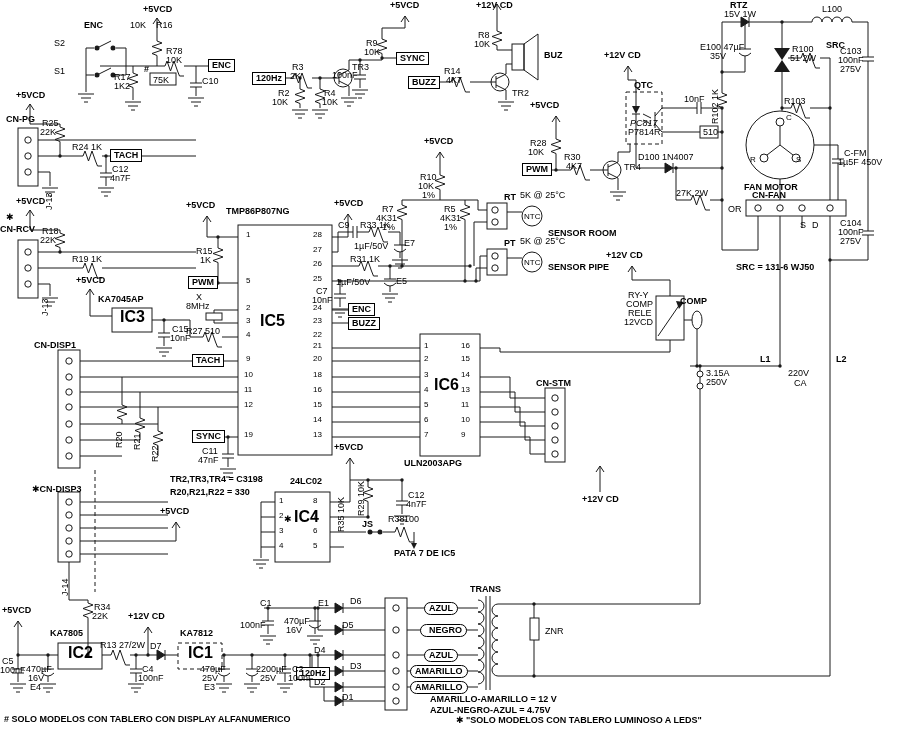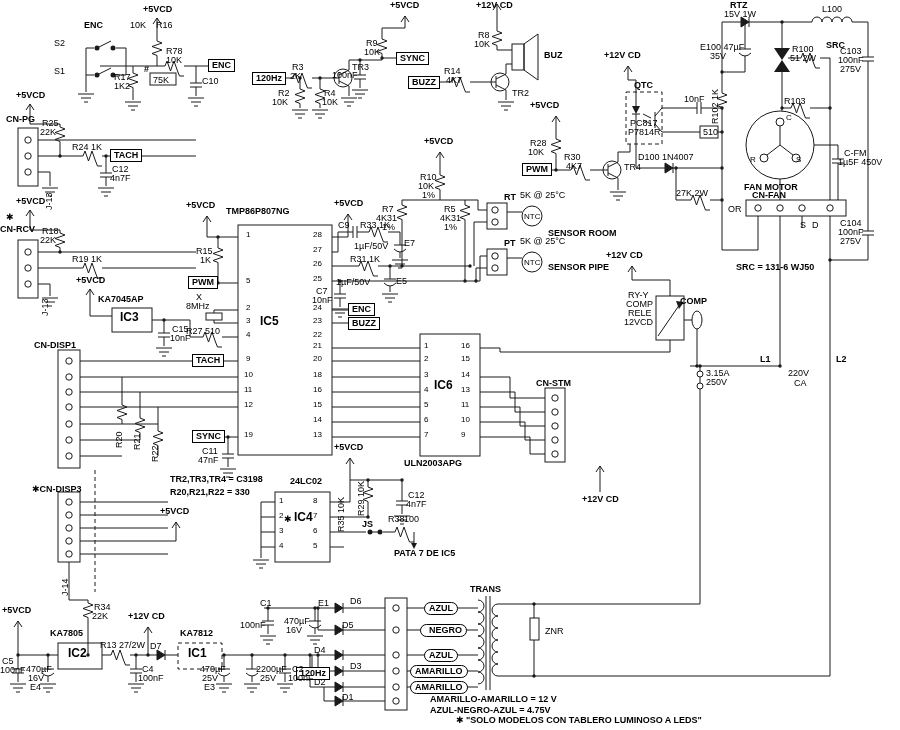--- a/index.html
+++ b/index.html
@@ -3,21 +3,21 @@
 <meta charset="utf-8">
 <title>Schematic</title>
 <style>
   html,body{margin:0;padding:0;background:#888;}
   #stage{position:relative;width:900px;height:730px;background:#ffffff;overflow:hidden;
          font-family:"Liberation Sans","DejaVu Sans",sans-serif;}
   #wires{position:absolute;left:0;top:0;}
   #labels{position:absolute;left:0;top:0;width:900px;height:712px;}
   .lbl{position:absolute;font-size:9px;line-height:10px;color:#000;white-space:nowrap;}
   .b{font-weight:700;}
-  .big{font-size:12px;font-weight:700;}
+  .big{font-size:16px;font-weight:700;}
   .pin{font-size:8px;line-height:8px;}
   .flag{border:1px solid #000;padding:0 3px;font-weight:700;background:#fff;line-height:11px;}
   .stadium{border:1px solid #000;border-radius:7px;padding:0 4px;background:#fff;line-height:11px;font-weight:700;}
   .vert{transform:rotate(-90deg);transform-origin:0 0;}
 </style>
 </head>
 <body>
 
 <div id="stage">
 
@@ -487,21 +487,21 @@
       <span class="lbl b" style="left: 544px; top: 50px;">BUZ</span>
       <span class="lbl" style="left: 444px; top: 66px;">R14</span>
       <span class="lbl" style="left: 446px; top: 75px;">4K7</span>
       <span class="lbl" style="left: 512px; top: 88px;">TR2</span>
       <span class="lbl" style="left: 530px; top: 138px;">R28</span>
       <span class="lbl" style="left: 528px; top: 147px;">10K</span>
       <span class="lbl" style="left: 564px; top: 152px;">R30</span>
       <span class="lbl" style="left: 566px; top: 161px;">4K7</span>
       <span class="lbl" style="left: 624px; top: 162px;">TR4</span>
       <span class="lbl b" style="left: 634px; top: 80px;">QTC</span>
-      <span class="lbl" style="left: 630px; top: 118px;">PC817</span>
+      <span class="lbl" style="left: 630px; top: 118px; font-style: italic;">PC817</span>
       <span class="lbl" style="left: 628px; top: 127px;">P7814R</span>
       <span class="lbl" style="left: 684px; top: 94px;">10nF</span>
       <span class="lbl" style="left: 703px; top: 127px;">510</span>
       <span class="lbl" style="left: 638px; top: 152px;">D100 1N4007</span>
       <span class="lbl" style="left: 676px; top: 188px;">27K 2W</span>
       <span class="lbl b" style="left: 730px; top: 0px;">RTZ</span>
       <span class="lbl" style="left: 724px; top: 9px;">15V 1W</span>
       <span class="lbl" style="left: 822px; top: 4px;">L100</span>
       <span class="lbl b" style="left: 778px; top: 40px; margin-left: 48px;">SRC</span>
       <span class="lbl" style="left: 700px; top: 42px;">E100 47µF</span>
@@ -607,16 +607,17 @@
       <span class="lbl stadium" style="left: 424px; top: 602px;">AZUL</span>
       <span class="lbl stadium" style="left: 420px; top: 624px; padding-left: 8px;">NEGRO</span>
       <span class="lbl stadium" style="left: 424px; top: 649px;">AZUL</span>
       <span class="lbl stadium" style="left: 410px; top: 665px;">AMARILLO</span>
       <span class="lbl stadium" style="left: 410px; top: 681px;">AMARILLO</span>
       <span class="lbl b" style="left: 170px; top: 474px;">TR2,TR3,TR4 = C3198</span>
       <span class="lbl b" style="left: 170px; top: 487px;">R20,R21,R22 = 330</span>
       <span class="lbl b" style="left: 394px; top: 548px;">PATA 7 DE IC5</span>
       <span class="lbl b" style="left: 430px; top: 694px;">AMARILLO-AMARILLO = 12 V</span>
       <span class="lbl b" style="left: 430px; top: 705px;">AZUL-NEGRO-AZUL = 4.75V</span>
+      <span class="lbl b" style="left: 4px; top: 714px;"># SOLO MODELOS CON TABLERO CON DISPLAY ALFANUMERICO</span>
       <span class="lbl b" style="left: 456px; top: 715px;">✱ "SOLO MODELOS CON TABLERO LUMINOSO A LEDS"</span>
     </div>
 
 </div>
 
 </body></html>

